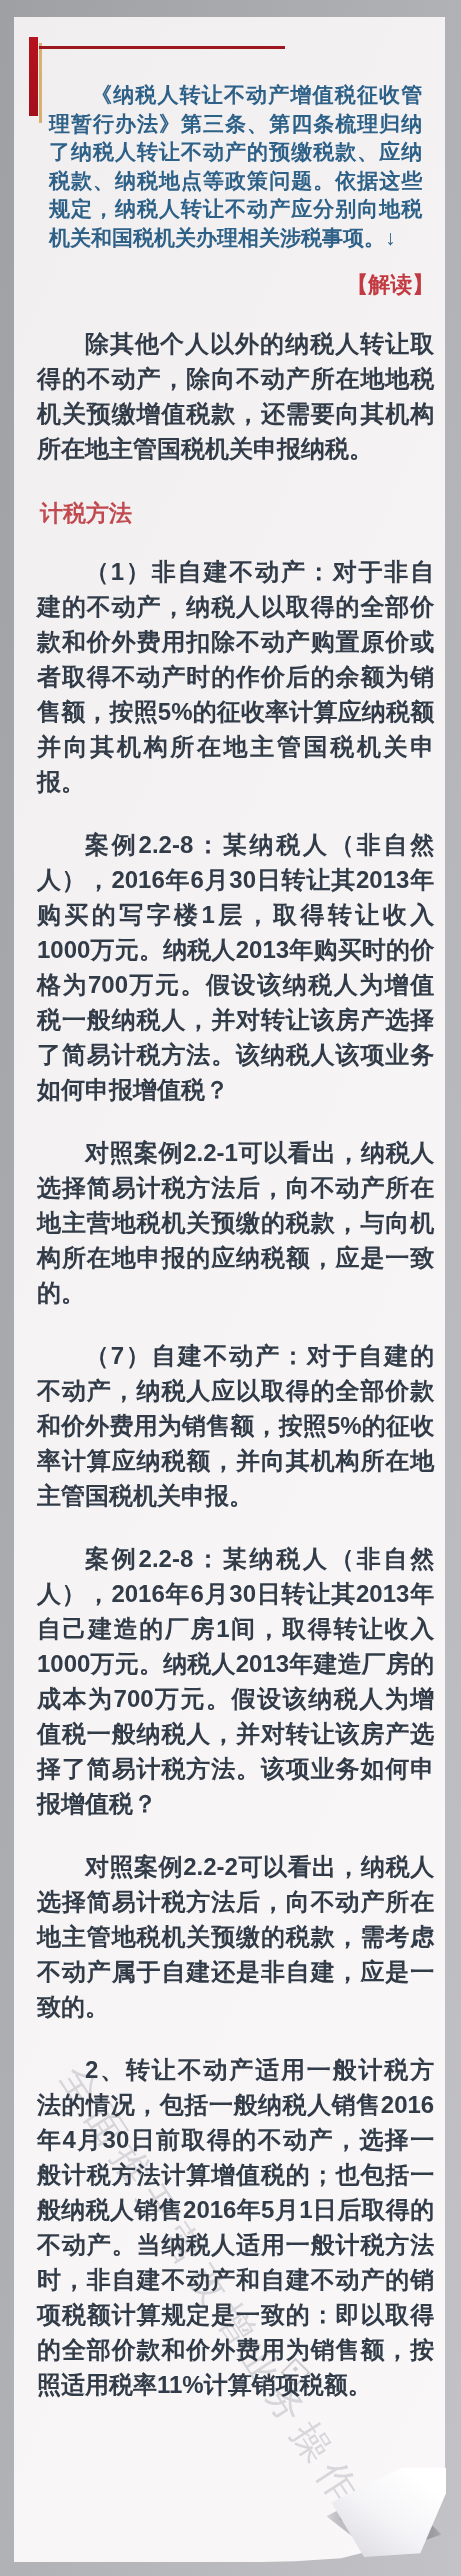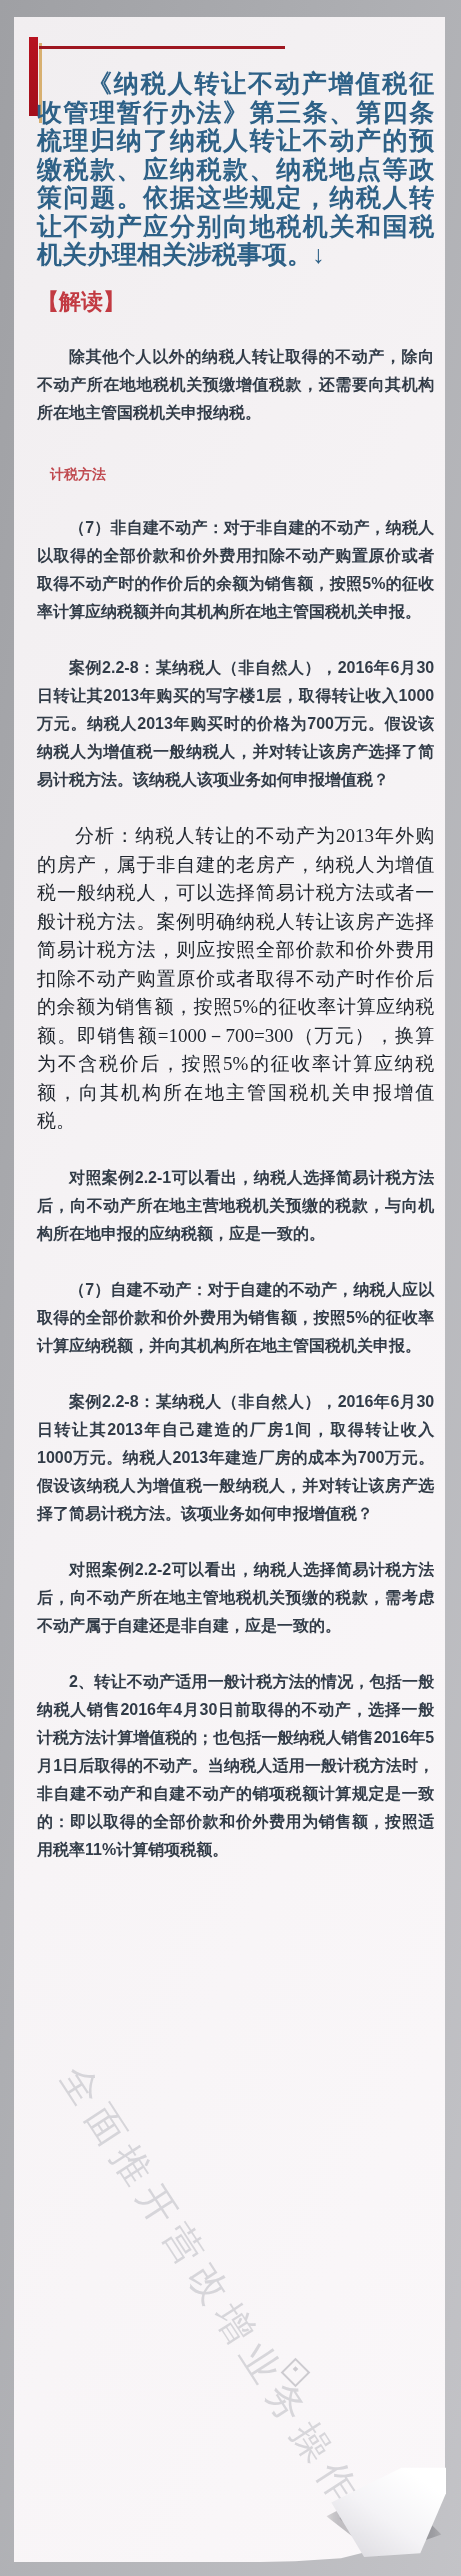--- a/index.html
+++ b/index.html
@@ -72,47 +72,47 @@
     position: absolute; left: 3.8px; top: 3.8px;
     width: 4.6px; height: 4.6px;
     background: rgba(150,151,160,0.45);
   }
   
   .flow {
     position: relative;
     padding: 52px 10.8px 0 23px;
   }
   .intro {
-    font-size: 25px;
+    font-size: 21px;
     line-height: 28.5px;
     font-weight: 700;
     color: #2e6187;
     text-align: justify;
     text-indent: 2em;
-    margin: 0;
+    margin: 12px;
   }
   .h-center {
     margin: 20px 0 0 0;
-    text-align: left;
+    text-align: right;
     font-size: 22px;
     line-height: 26px;
     font-weight: 700;
     color: #c23a42;
   }
   .subhead {
-    margin: 35px 0 0 13px;
-    font-size: 14px;
+    margin: 35px 0 0 3px;
+    font-size: 23px;
     line-height: 24.6px;
     font-weight: 700;
     color: #c04a50;
   }
   .body-p {
     margin: 28px 0 0 0;
-    font-size: 16px;
-    line-height: 28px;
+    font-size: 24px;
+    line-height: 35px;
     font-weight: 600;
     color: #323c48;
     text-align: justify;
     text-indent: 2em;
   }
   .analysis-p {
     margin: 28px 0 0 0;
     font-size: 19px;
     line-height: 28.5px;
     font-weight: 400;
@@ -154,23 +154,22 @@
     <div class="accent-rule"></div>
 
     <div class="wm wm3" style="left:77px; top:2039px;">全面推开营改增业务操作指引</div>
     <div class="wm-logo"></div>
 
     <div class="flow" id="article-flow">
         <p class="intro">《纳税人转让不动产增值税征收管理暂行办法》第三条、第四条梳理归纳了纳税人转让不动产的预缴税款、应纳税款、纳税地点等政策问题。依据这些规定，纳税人转让不动产应分别向地税机关和国税机关办理相关涉税事项。↓</p>
         <p class="h-center">【解读】</p>
         <p class="body-p">除其他个人以外的纳税人转让取得的不动产，除向不动产所在地地税机关预缴增值税款，还需要向其机构所在地主管国税机关申报纳税。</p>
         <p class="subhead">计税方法</p>
-        <p class="body-p">（7）非自建不动产：对于非自建的不动产，纳税人以取得的全部价款和价外费用扣除不动产购置原价或者取得不动产时的作价后的余额为销售额，按照5%的征收率计算应纳税额并向其机构所在地主管国税机关申报。</p>
+        <p class="body-p">（1）非自建不动产：对于非自建的不动产，纳税人以取得的全部价款和价外费用扣除不动产购置原价或者取得不动产时的作价后的余额为销售额，按照5%的征收率计算应纳税额并向其机构所在地主管国税机关申报。</p>
         <p class="body-p">案例2.2-8：某纳税人（非自然人），2016年6月30日转让其2013年购买的写字楼1层，取得转让收入1000万元。纳税人2013年购买时的价格为700万元。假设该纳税人为增值税一般纳税人，并对转让该房产选择了简易计税方法。该纳税人该项业务如何申报增值税？</p>
-        <p class="analysis-p">分析：纳税人转让的不动产为2013年外购的房产，属于非自建的老房产，纳税人为增值税一般纳税人，可以选择简易计税方法或者一般计税方法。案例明确纳税人转让该房产选择简易计税方法，则应按照全部价款和价外费用扣除不动产购置原价或者取得不动产时作价后的余额为销售额，按照5%的征收率计算应纳税额。即销售额=1000－700=300（万元），换算为不含税价后，按照5%的征收率计算应纳税额，向其机构所在地主管国税机关申报增值税。</p>
         <p class="body-p">对照案例2.2-1可以看出，纳税人选择简易计税方法后，向不动产所在地主营地税机关预缴的税款，与向机构所在地申报的应纳税额，应是一致的。</p>
         <p class="body-p">（7）自建不动产：对于自建的不动产，纳税人应以取得的全部价款和价外费用为销售额，按照5%的征收率计算应纳税额，并向其机构所在地主管国税机关申报。</p>
         <p class="body-p">案例2.2-8：某纳税人（非自然人），2016年6月30日转让其2013年自己建造的厂房1间，取得转让收入1000万元。纳税人2013年建造厂房的成本为700万元。假设该纳税人为增值税一般纳税人，并对转让该房产选择了简易计税方法。该项业务如何申报增值税？</p>
         <p class="body-p">对照案例2.2-2可以看出，纳税人选择简易计税方法后，向不动产所在地主管地税机关预缴的税款，需考虑不动产属于自建还是非自建，应是一致的。</p>
         <p class="body-p">2、转让不动产适用一般计税方法的情况，包括一般纳税人销售2016年4月30日前取得的不动产，选择一般计税方法计算增值税的；也包括一般纳税人销售2016年5月1日后取得的不动产。当纳税人适用一般计税方法时，非自建不动产和自建不动产的销项税额计算规定是一致的：即以取得的全部价款和价外费用为销售额，按照适用税率11%计算销项税额。</p>
       </div>
 
   </div>
 
   <div class="curl-shadow"></div>

